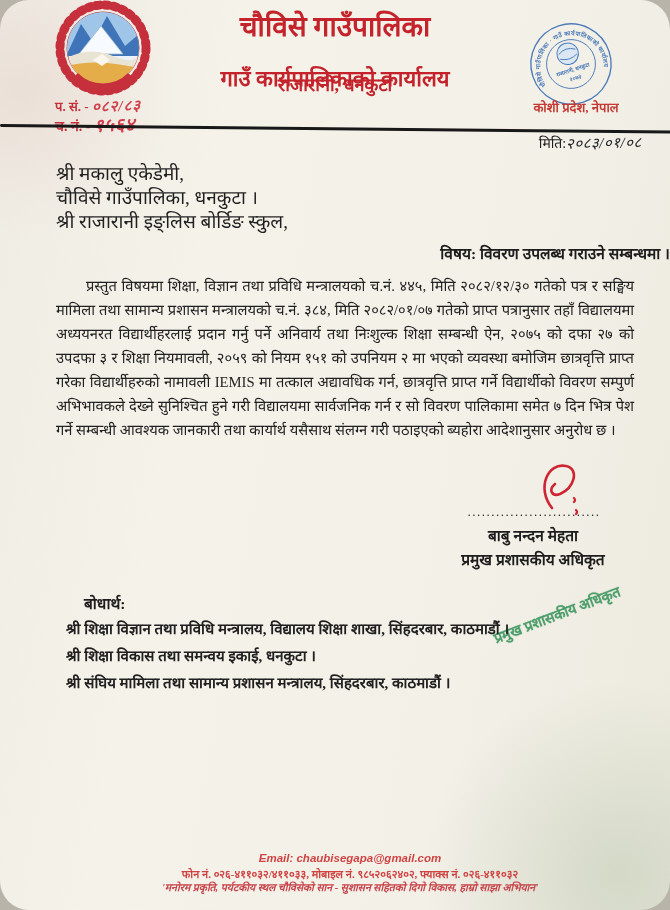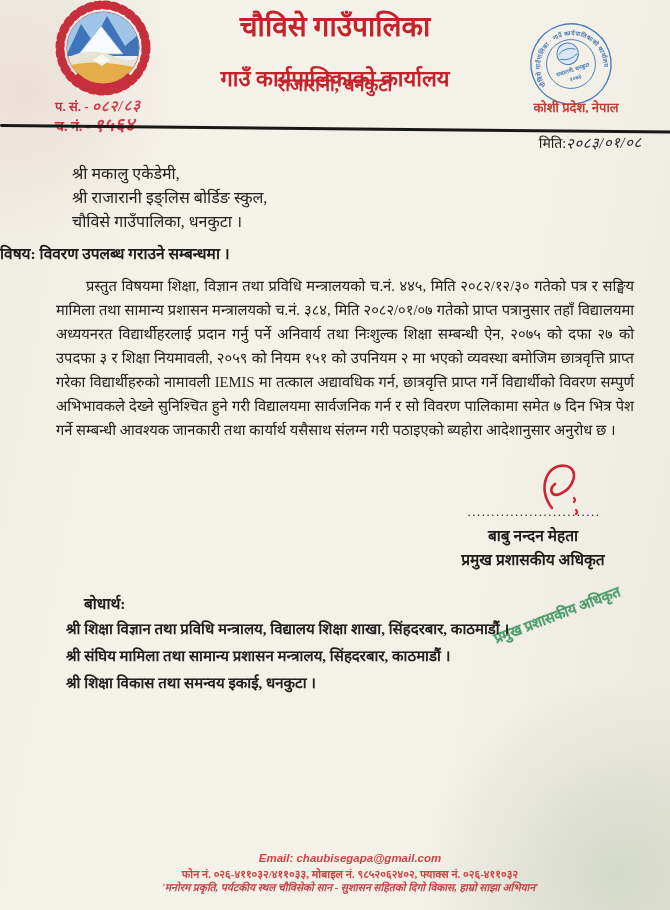--- a/index.html
+++ b/index.html
@@ -8,21 +8,21 @@
     font-family:"Liberation Serif","DejaVu Serif",serif;
     background:#b9b4aa;
   }
   .page{
     position:relative;width:670px;height:910px;
     background:
       radial-gradient(circle at 92% 96%, rgba(120,150,110,.22), rgba(120,150,110,0) 18%),
       radial-gradient(circle at 4% 10%, rgba(210,160,150,.18), rgba(210,160,150,0) 14%),
       linear-gradient(100deg,#efece4 0%,#f5f2ea 30%,#f3f0e8 70%,#eceade 100%);
   }
-  .dev{font-family:"Liberation Serif","DejaVu Serif",serif;}
+  .dev{font-family:"Liberation Serif","DejaVu Serif",serif;border-radius:29px;}
   
   .emblem{position:absolute;left:42px;top:0px;width:122px;height:104px;}
   .head-title{position:absolute;left:165px;top:6px;width:340px;text-align:center;
     font-size:28px;font-weight:bold;color:#c4232b;}
   .head-office{position:absolute;left:165px;top:42px;width:340px;text-align:center;
     font-size:22px;font-weight:bold;color:#c4232b;margin-top:20px;}
   .head-addr{position:absolute;left:165px;top:72px;width:340px;text-align:center;
     font-size:18px;font-weight:bold;color:#c4232b;}
   .seal{position:absolute;left:524px;top:20px;width:94px;height:88px;opacity:.9;}
   .province{position:absolute;left:516px;top:98px;width:120px;text-align:center;
@@ -33,23 +33,23 @@
   .hand{display:inline-block;font-style:italic;transform:rotate(-2deg);
     color:#d0404d;font-size:15px;letter-spacing:1px;}
   .ref2 .hand{font-size:18px;}
   .rule{position:absolute;left:0;top:124px;width:678px;height:3.2px;
     background:#181818;transform:rotate(0.55deg);transform-origin:left center;
     border-radius:2px;}
   .dateline{position:absolute;right:28px;top:132px;font-size:14px;color:#1d1d1d;}
   .dateline .hand2{display:inline-block;font-style:italic;transform:rotate(-1deg);
     color:#26262e;font-size:15px;letter-spacing:.5px;}
   
-  .addressee{position:absolute;left:72px;top:162px;font-size:16px;color:#1f1f1f;line-height:24px;}
+  .addressee{position:absolute;left:56px;top:162px;font-size:19px;color:#1f1f1f;line-height:24px;}
   
-  .subject{position:absolute;left:0;top:242px;width:670px;text-align:left;
+  .subject{position:absolute;left:0;top:242px;width:670px;text-align:right;
     font-size:15.5px;font-weight:bold;color:#1d1d1d;}
   
   .bodytext{position:absolute;left:56px;top:274px;width:578px;
     font-size:14.7px;line-height:24px;color:#1f1f1f;
     text-align:justify;text-indent:30px;}
   
   .sig-svg{position:absolute;left:522px;top:458px;width:84px;height:62px;}
   .dotline{position:absolute;left:436px;top:504px;width:196px;text-align:center;
     font-size:13px;letter-spacing:1.5px;color:#2a2a2a;}
   .sig-name{position:absolute;left:428px;top:524px;width:210px;text-align:center;
@@ -128,41 +128,41 @@
   </div>
 
   <div class="rule"></div>
 
   <div class="dateline">
     <span>मिति:</span><span class="hand2">२०८३/०१/०८</span>
   </div>
 
   <div class="addressee">
     <div>श्री मकालु एकेडेमी,</div>
+    <div>चौविसे गाउँपालिका, धनकुटा ।</div>
     <div>श्री राजारानी इङ्लिस बोर्डिङ स्कुल,</div>
-    <div>चौविसे गाउँपालिका, धनकुटा ।</div>
   </div>
 
   <div class="subject">विषय: विवरण उपलब्ध गराउने सम्बन्धमा ।</div>
 
   <div class="bodytext">प्रस्तुत विषयमा शिक्षा, विज्ञान तथा प्रविधि मन्त्रालयको च.नं. ४४५, मिति २०८२/१२/३० गतेको पत्र र सङ्घिय मामिला तथा सामान्य  प्रशासन मन्त्रालयको च.नं. ३८४, मिति २०८२/०१/०७ गतेको प्राप्त पत्रानुसार तहाँ विद्यालयमा अध्ययनरत विद्यार्थीहरलाई प्रदान गर्नु पर्ने अनिवार्य तथा निःशुल्क शिक्षा सम्बन्धी ऐन, २०७५ को दफा २७ को उपदफा ३ र शिक्षा नियमावली, २०५९ को नियम १५१ को उपनियम २ मा भएको व्यवस्था बमोजिम छात्रवृत्ति प्राप्त गरेका विद्यार्थीहरुको नामावली IEMIS मा तत्काल अद्यावधिक गर्न, छात्रवृत्ति प्राप्त गर्ने विद्यार्थीको विवरण सम्पुर्ण अभिभावकले देख्ने सुनिश्चित हुने गरी विद्यालयमा सार्वजनिक गर्न र सो विवरण पालिकामा समेत ७ दिन भित्र पेश गर्ने सम्बन्धी आवश्यक जानकारी तथा कार्यार्थ यसैसाथ संलग्न गरी पठाइएको ब्यहोरा आदेशानुसार अनुरोध छ ।</div>
 
   <svg class="sig-svg" viewBox="0 0 84 62">
     <path d="M30,50 C14,30 26,4 44,8 C58,11 52,30 38,36 C30,39 26,32 33,26" fill="none" stroke="#cf2533" stroke-width="2.6" stroke-linecap="round"></path>
     <path d="M52,40 q2,2 0,4 M54,52 q2,2 0,4" fill="none" stroke="#cf2533" stroke-width="2.2" stroke-linecap="round"></path>
   </svg>
   <div class="dotline">............................</div>
   <div class="sig-name">बाबु नन्दन मेहता</div>
   <div class="sig-title">प्रमुख प्रशासकीय  अधिकृत</div>
   <div class="green-stamp">प्रमुख प्रशासकीय अधिकृत</div>
 
   <div class="cc-head">बोधार्थ:</div>
   <div class="cc-list">
     <div>श्री शिक्षा विज्ञान तथा प्रविधि मन्त्रालय, विद्यालय शिक्षा शाखा, सिंहदरबार, काठमाडौं ।</div>
+    <div>श्री शिक्षा विकास तथा समन्वय इकाई, धनकुटा ।</div>
     <div>श्री संघिय मामिला तथा सामान्य प्रशासन मन्त्रालय, सिंहदरबार, काठमाडौं ।</div>
-    <div>श्री शिक्षा विकास तथा समन्वय इकाई, धनकुटा ।</div>
   </div>
 
   <div class="f-email">Email: chaubisegapa@gmail.com</div>
   <div class="f-phone">फोन नं. ०२६-४११०३२/४११०३३, मोबाइल नं. ९८५२०६२४०२, फ्याक्स नं. ०२६-४११०३२</div>
   <div class="f-motto">'मनोरम प्रकृति, पर्यटकीय स्थल चौविसेको सान - सुशासन सहितको दिगो विकास, हाम्रो साझा अभियान'</div>
 
 </div>
 
 </body></html>

